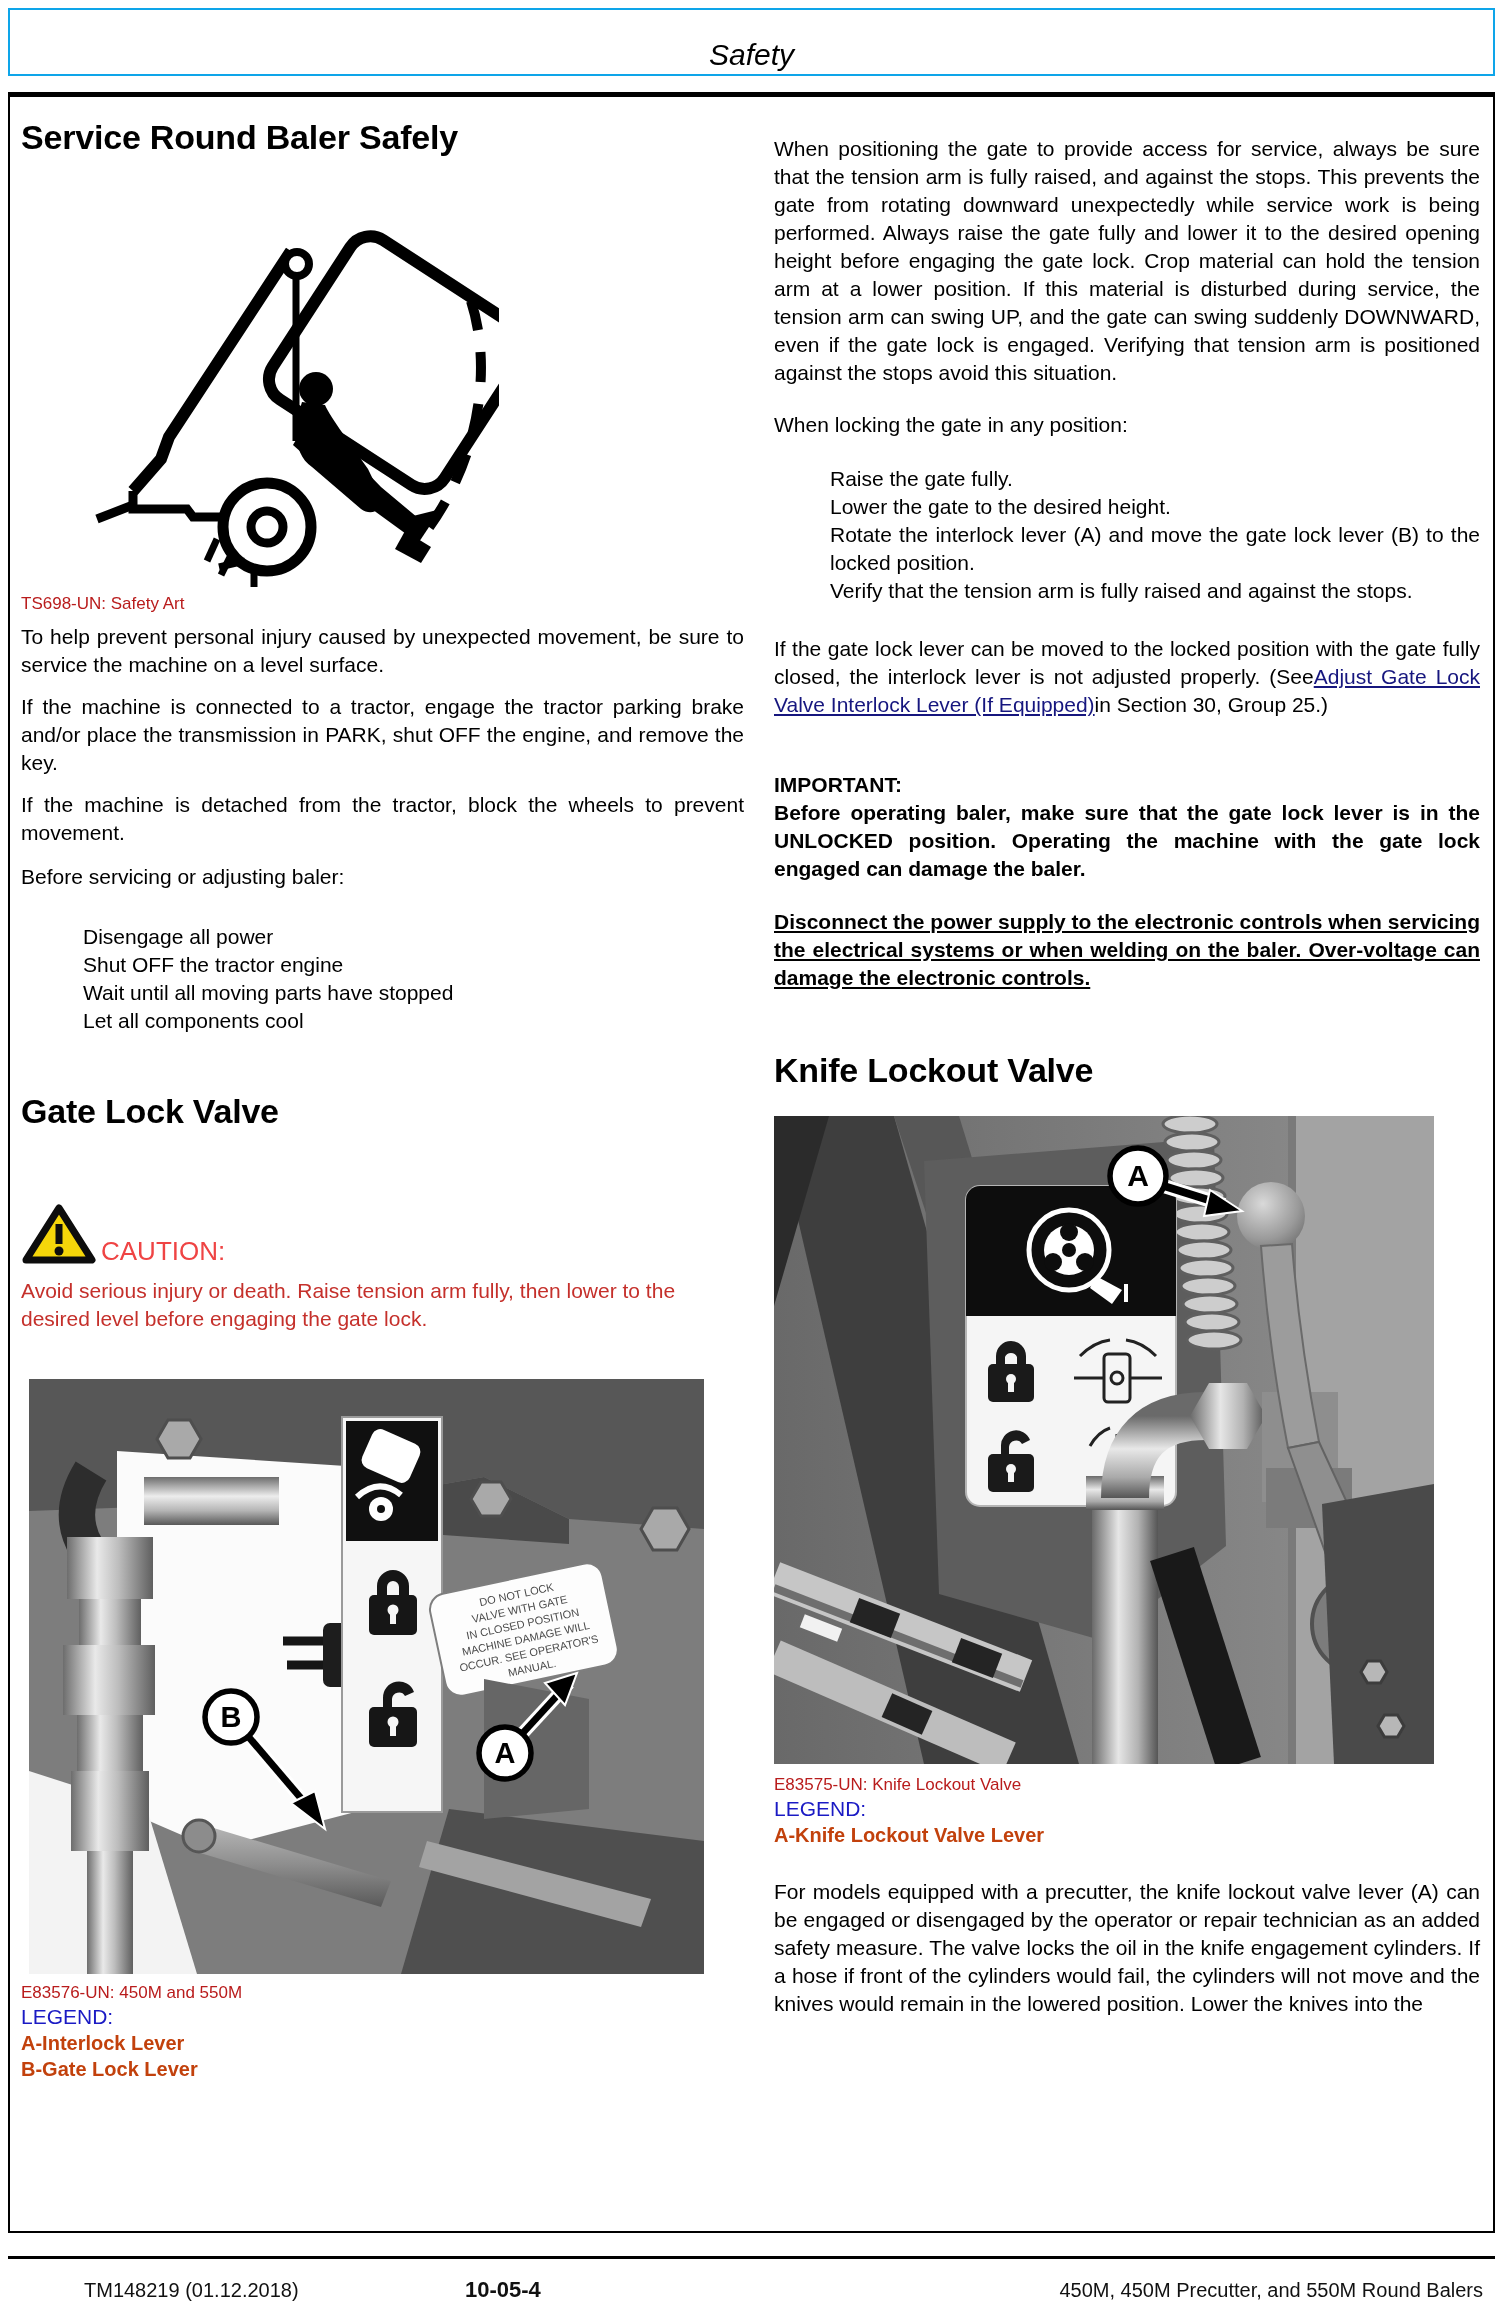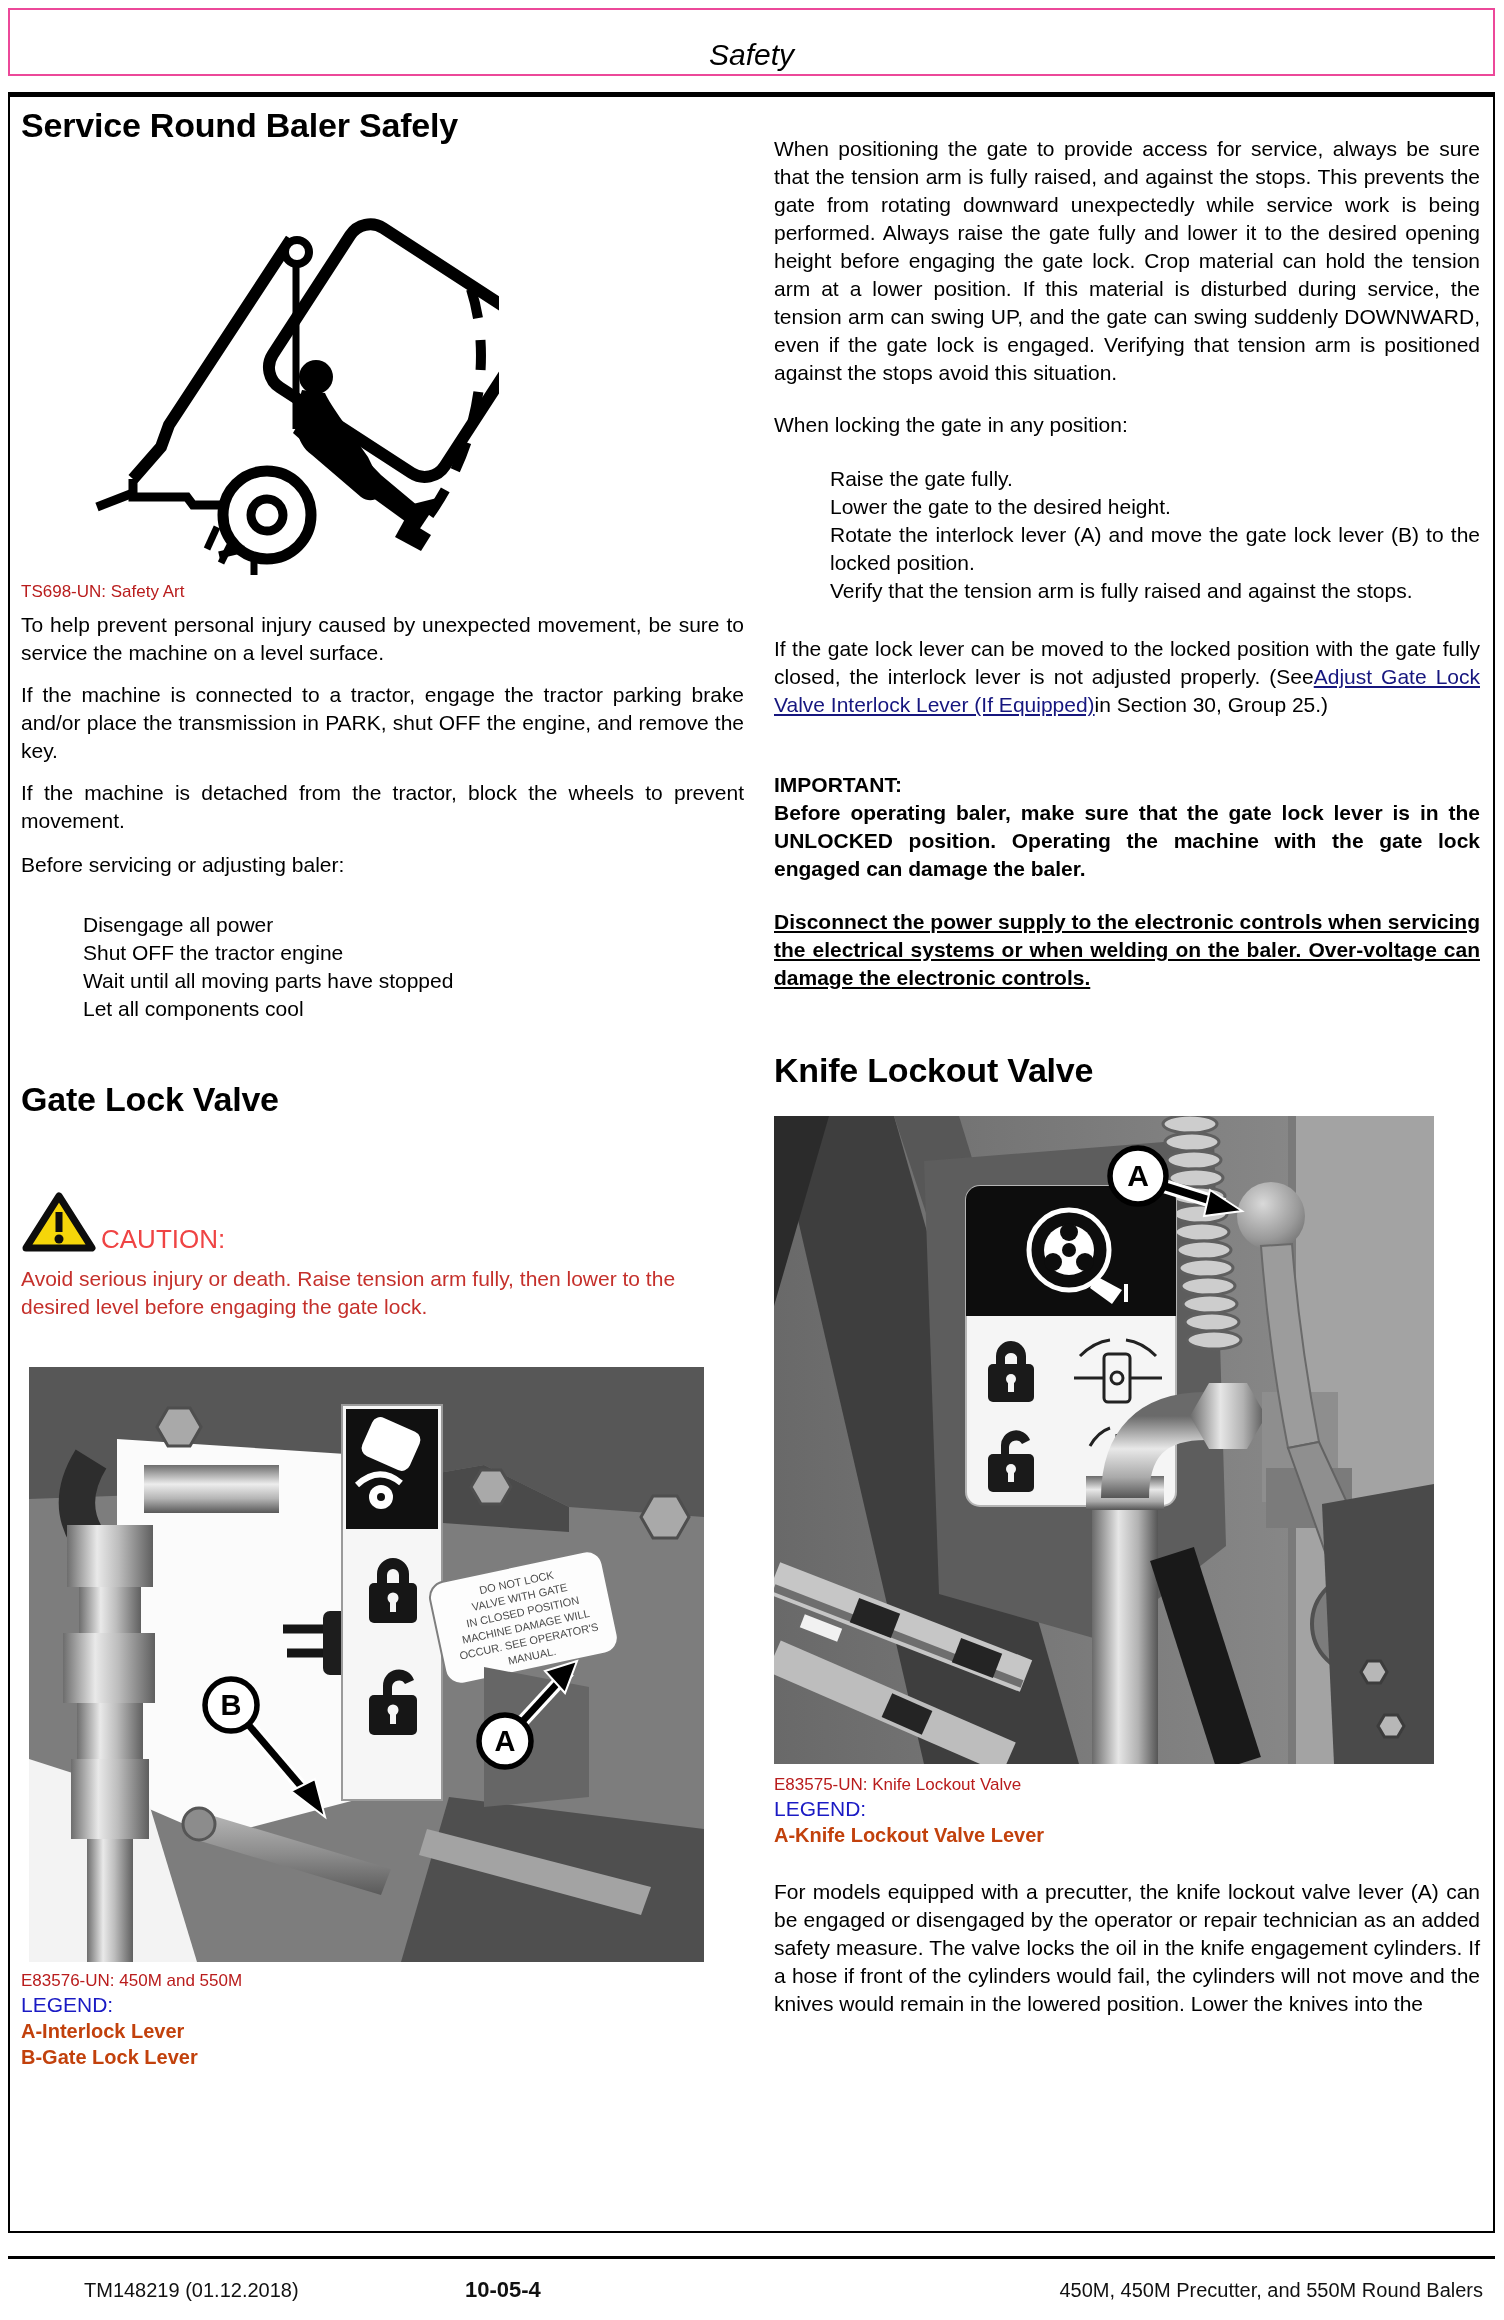--- a/index.html
+++ b/index.html
@@ -3,21 +3,21 @@
 <meta charset="utf-8">
 <style>
   * { margin:0; padding:0; box-sizing:border-box; }
   html,body { background:#e8e8e8; }
   .page {
     position:relative; width:1504px; height:2320px; background:#fff;
     font-family:"Liberation Sans", sans-serif; color:#000; margin:0 auto; overflow:hidden;
   }
   .header-box {
     position:absolute; left:8px; top:8px; width:1487px; height:68px;
-    border:2px solid #ec4899; display:flex; align-items:flex-end; justify-content:center;
+    border:2px solid #0ea5e9; display:flex; align-items:flex-end; justify-content:center;
     padding-bottom:3px;
   }
   .header-title { font-style:italic; font-size:30px; line-height:32px; }
   .content-box {
     position:absolute; left:8px; top:92px; width:1487px; height:2141px;
     border:2px solid #000; border-top-width:5px;
   }
   .col-left  { position:absolute; left:11px;  top:0; width:723px; }
   .col-right { position:absolute; left:764px; top:0; width:706px; }
   h1.sec { font-size:34px; line-height:40px; font-weight:bold; letter-spacing:-0.2px; }
@@ -44,21 +44,21 @@
 <div class="page">
 
   <div class="header-box">
     <span class="header-title">Safety</span>
   </div>
 
   <div class="content-box">
 
     <div class="col-left">
 
-      <h1 class="sec" style="margin-top:8px;">Service Round Baler Safely</h1>
+      <h1 class="sec" style="margin-top:20px;">Service Round Baler Safely</h1>
 
       <figure style="margin-top:52px;">
         <svg width="430" height="378" viewBox="0 0 430 378" style="display:block;margin-left:48px;">
 
           <g transform="rotate(33 310 150)">
             <rect x="225" y="48" width="205" height="190" rx="24" fill="#fff" stroke="#000" stroke-width="12"></rect>
           </g>
 
           <polyline points="222,42 100,228 92,250 64,282" fill="none" stroke="#000" stroke-width="12"></polyline>
 

